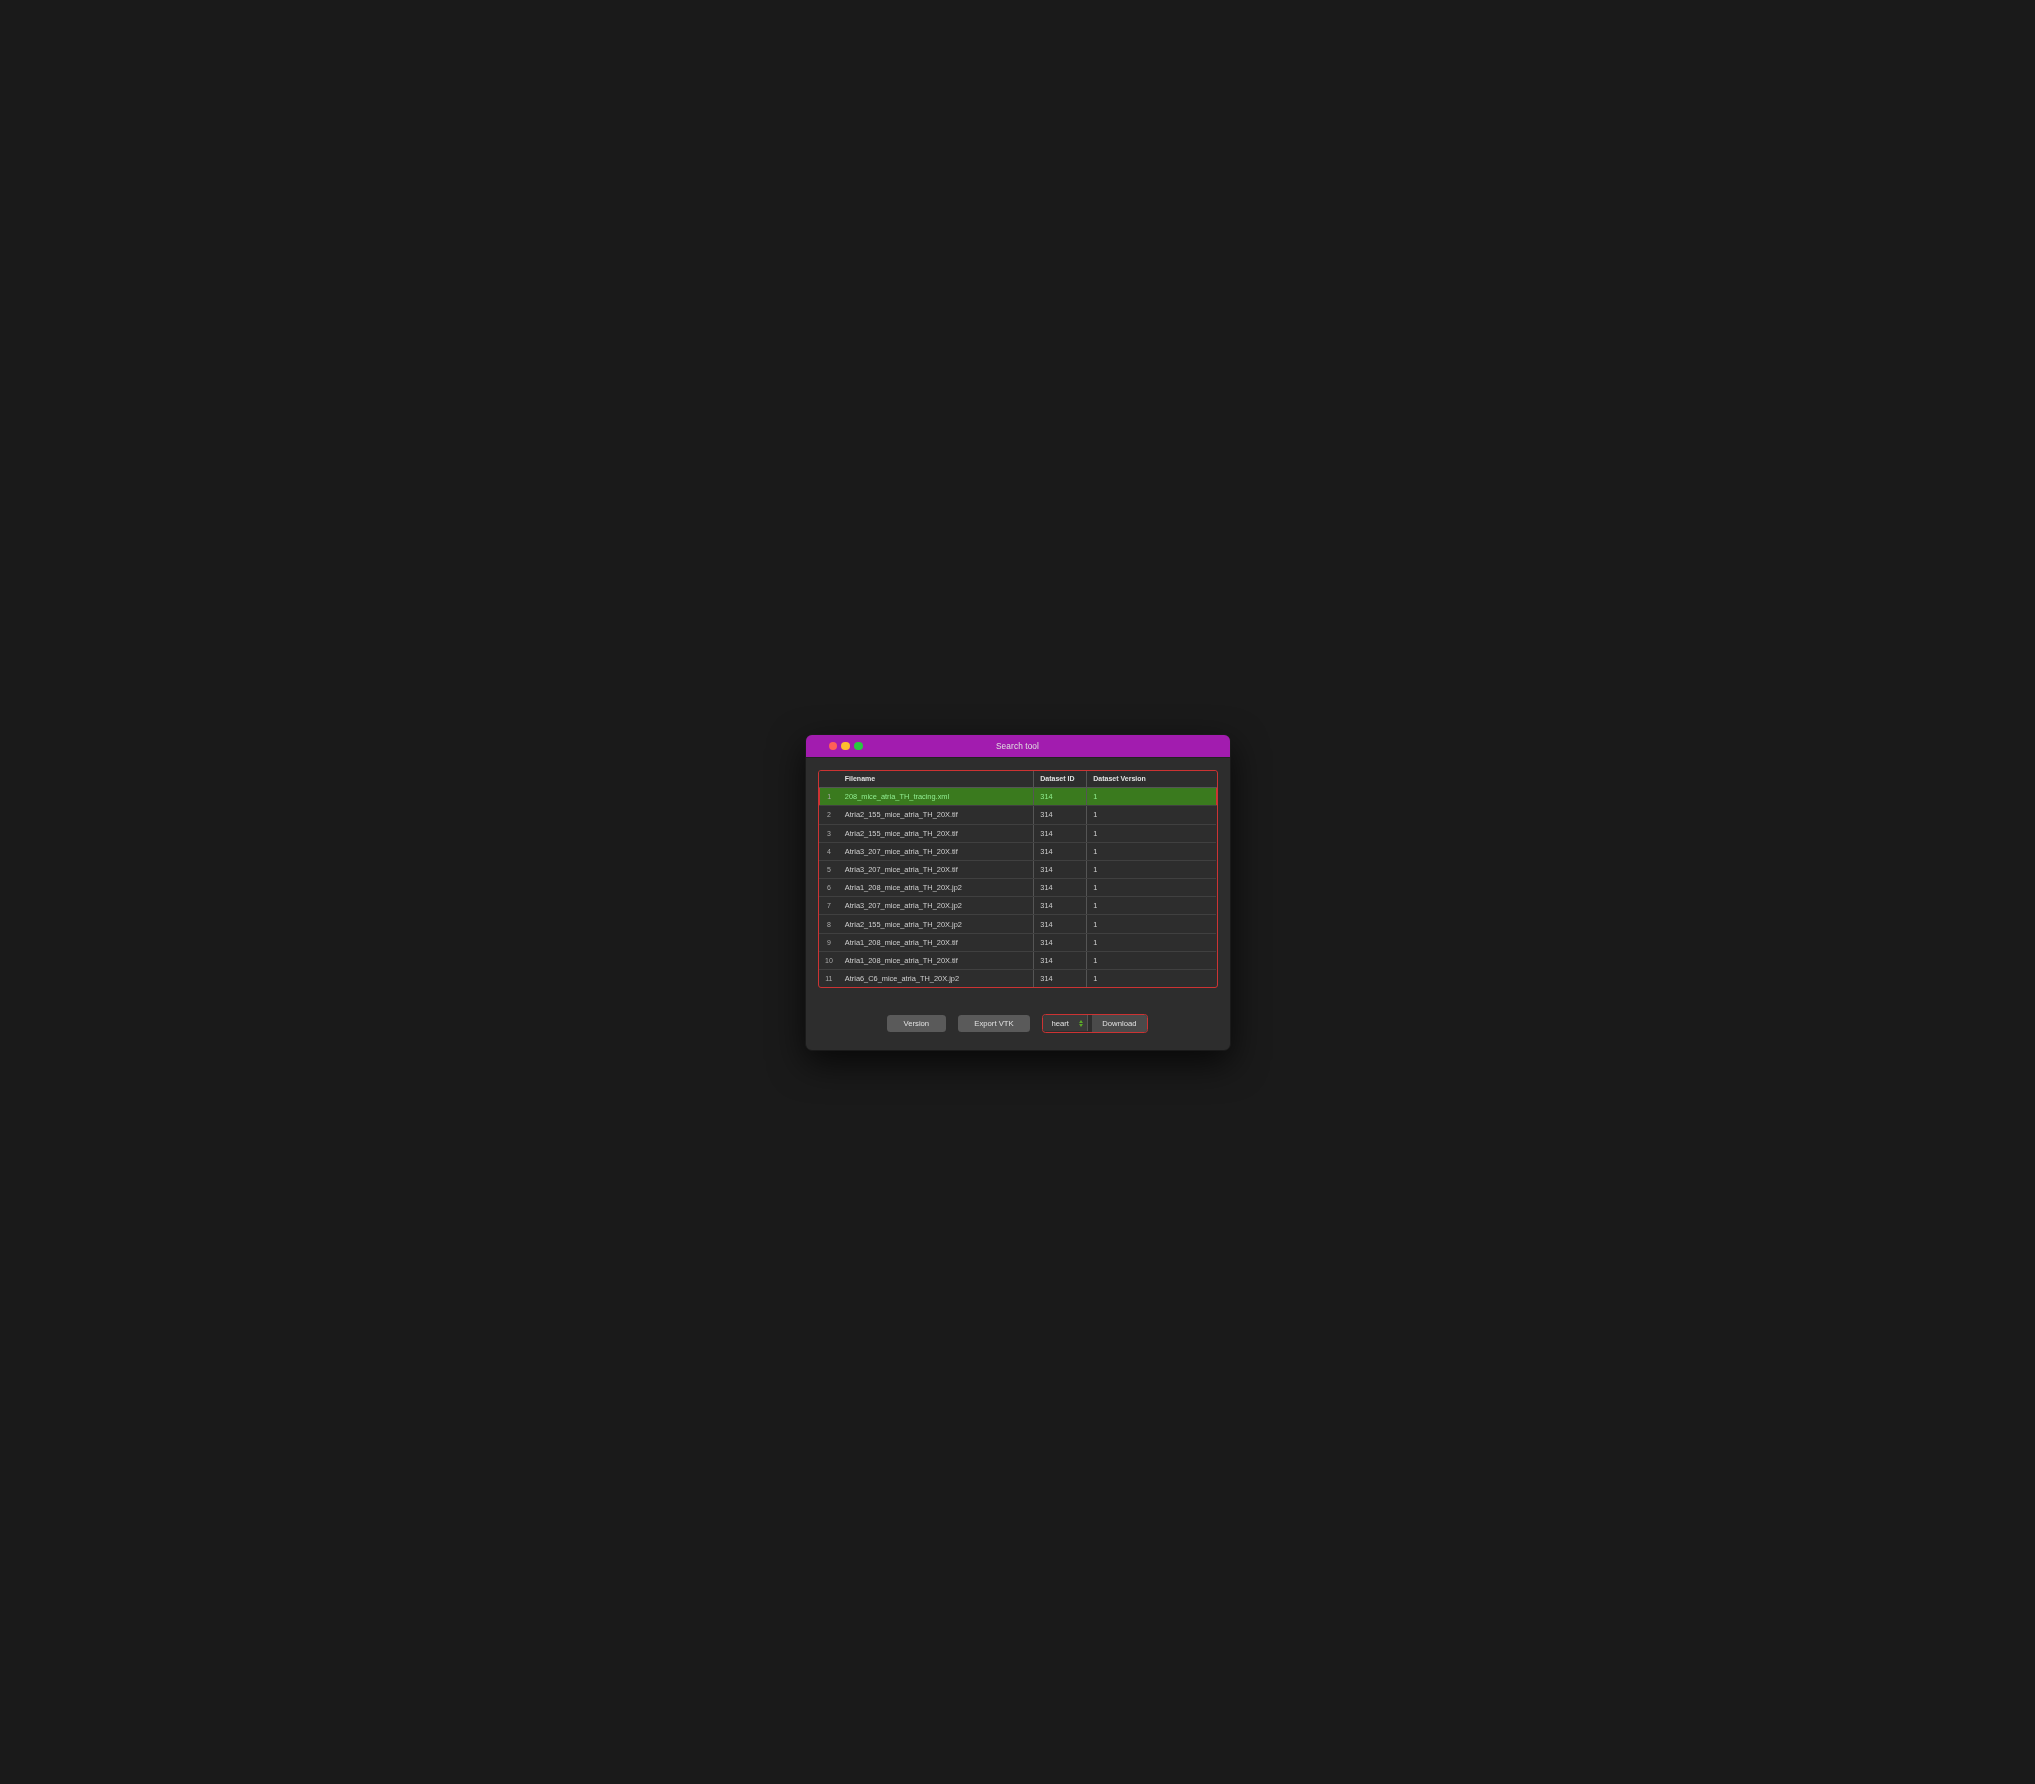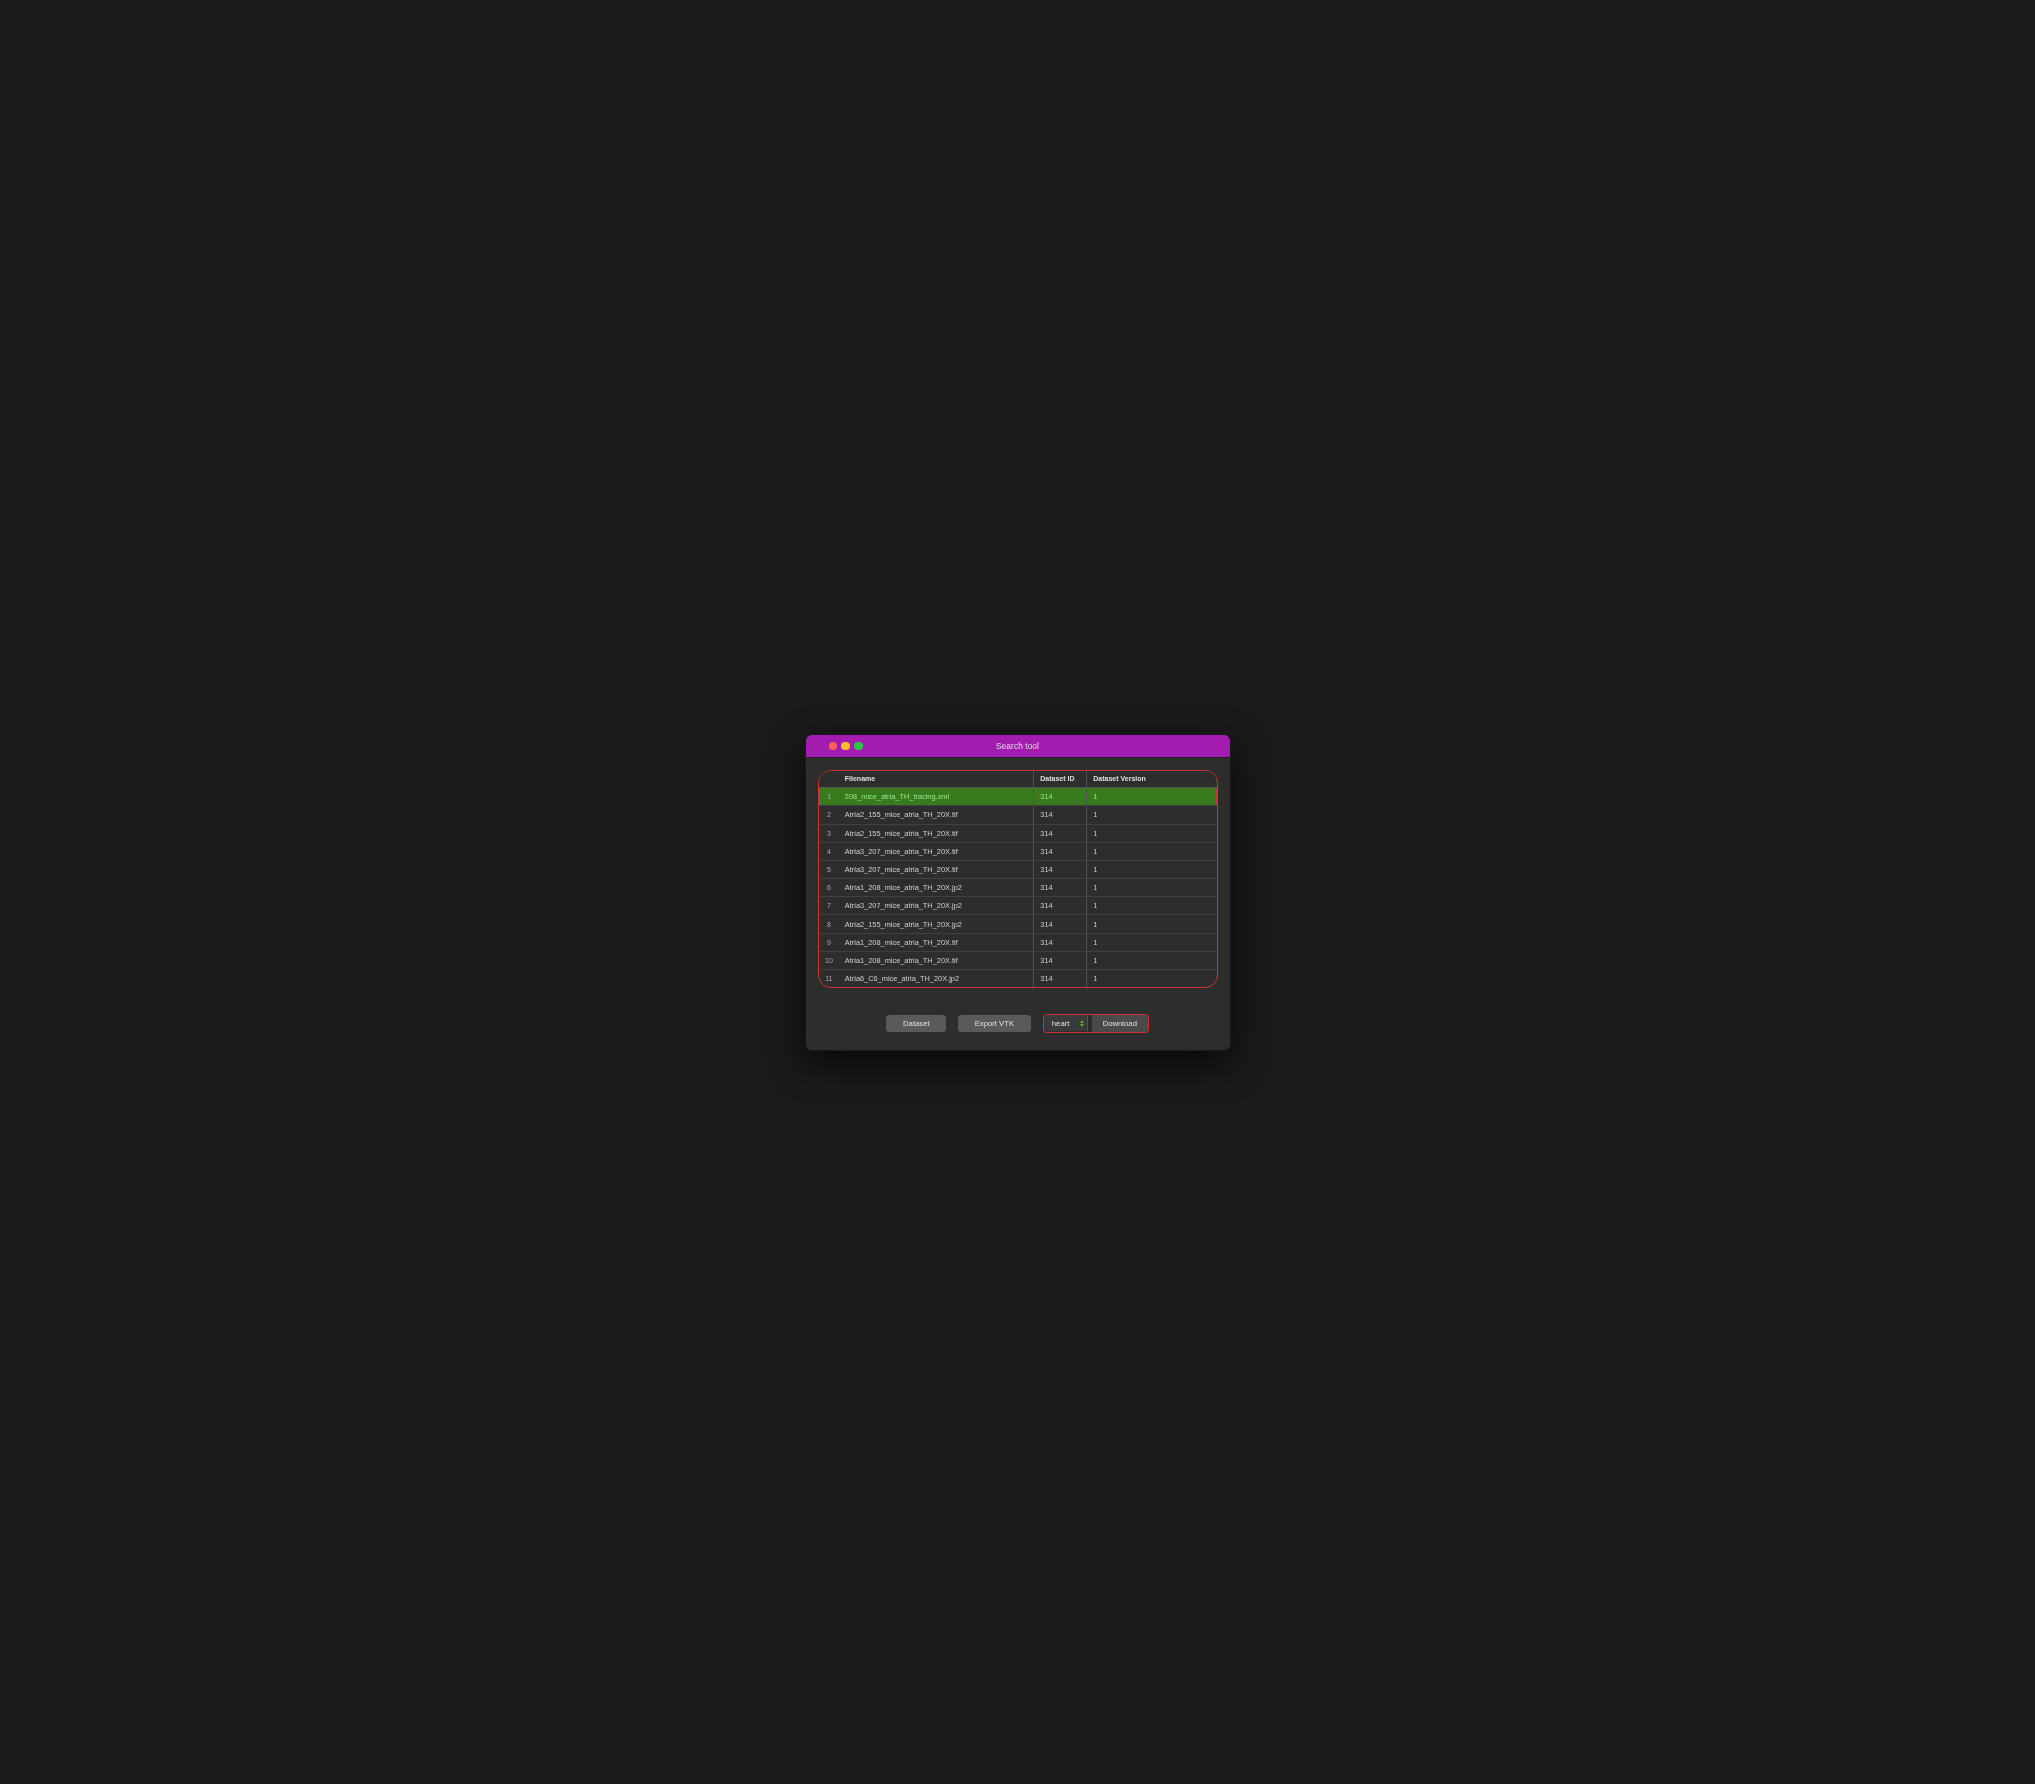--- a/index.html
+++ b/index.html
@@ -113,21 +113,21 @@
       color: #e0e0e0;
       border: none;
       border-radius: 3.5px;
       padding: 3.5px 16.6px;
       font-size: 7.7px;
       cursor: pointer;
     }
 
     .table-container {
       border: 1.2px solid #cc3333;
-      border-radius: 13px;
+      border-radius: 3px;
       overflow: hidden;
       margin-bottom: 23px;
     }
 
     .table {
       width: 100%;
       border-collapse: collapse;
     }
 
     .table thead tr {
@@ -360,21 +360,21 @@
       <td class="col-num">11</td>
       <td class="col-filename">Atria6_C6_mice_atria_TH_20X.jp2</td>
       <td class="col-dataset-id col-divider">314</td>
       <td class="col-dataset-version col-divider">1</td>
     </tr>
           </tbody>
       </table>
     </div>
 
     <div class="footer">
-      <button class="footer-btn">Dataset</button>
+      <button class="footer-btn">Version</button>
       <button class="footer-btn">Export VTK</button>
       <div class="analyse-group">
         <div class="select-wrapper">
           <select class="analyse-select">
           <option value="heart">heart</option><option value="brain">brain</option><option value="lung">lung</option><option value="kidney">kidney</option></select>
           <div class="select-arrows">
             <div class="arrow-up"></div>
             <div class="arrow-down"></div>
           </div>
         </div>

